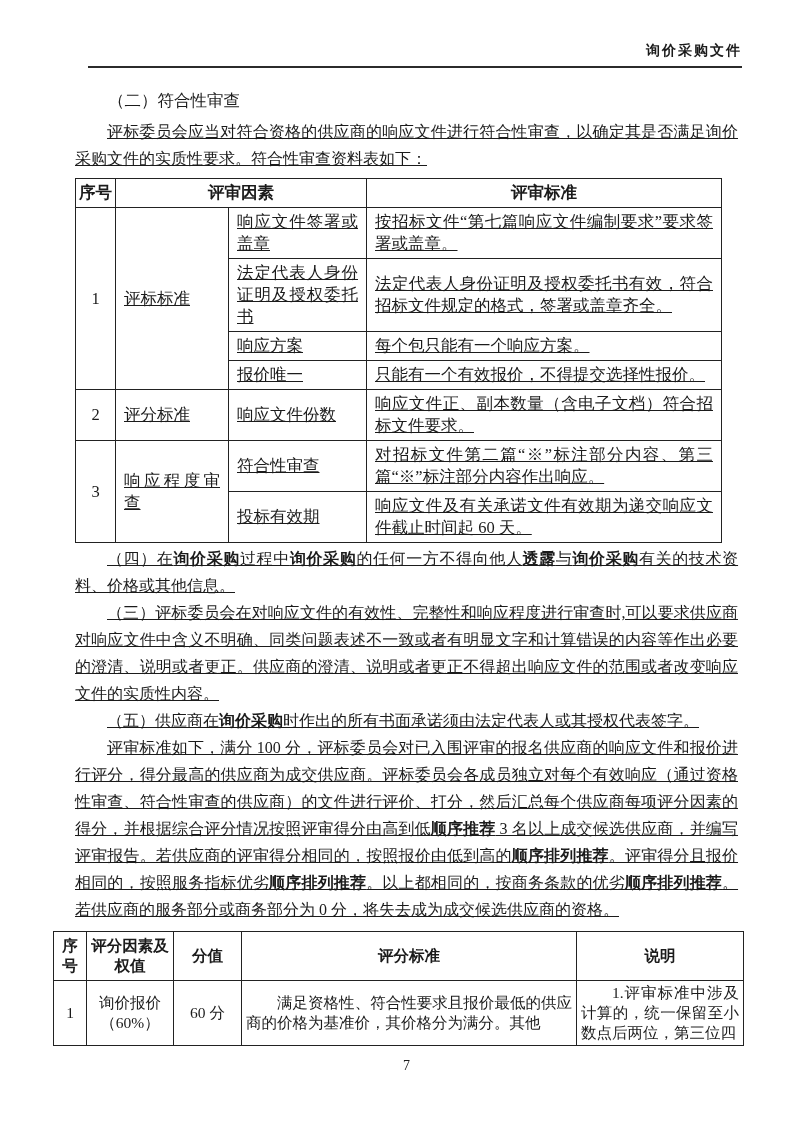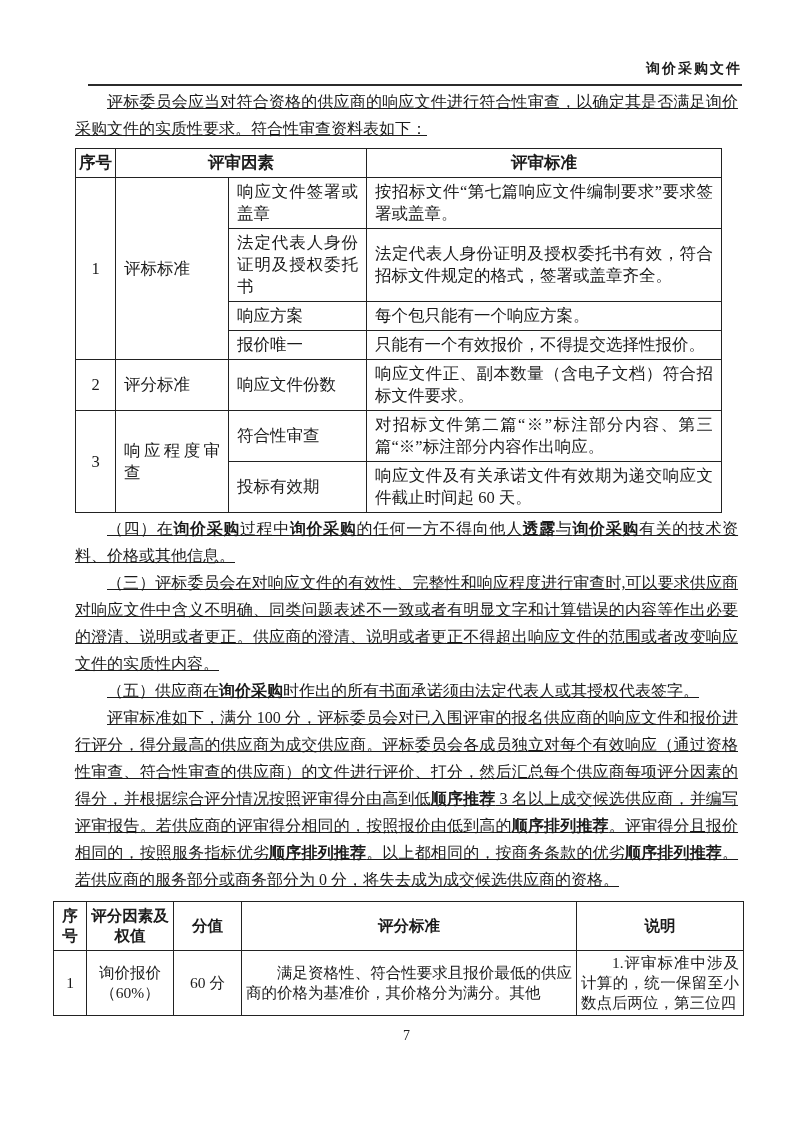--- a/index.html
+++ b/index.html
@@ -7,21 +7,21 @@
   .page {
     position: relative;
     width: 793px; height: 1122px;
     background: #ffffff;
     color: #1b1b1b;
     font-family: "Liberation Serif", "DejaVu Serif", serif;
     overflow: hidden;
   }
   .doc-header {
     position: absolute;
-    top: 60px; left: 88px; width: 654px;
+    top: 42px; left: 88px; width: 654px;
     text-align: right;
     font-size: 14px; font-weight: bold; letter-spacing: 2px;
     padding-bottom: 6px;
     border-bottom: 2px solid #2b2b2b;
   }
   .content {
     position: absolute;
     top: 88px; left: 75px; width: 663px;
     font-size: 16px; line-height: 27px;
     text-align: justify;
@@ -39,21 +39,21 @@
     border: 1.6px solid #222;
     font-size: 16.5px; line-height: 22px;
     padding: 3px 8px;
     vertical-align: middle;
     word-break: break-all;
   }
   .t1 .c1 { width: 40px; } .t1 .c2 { width: 113px; }
   .t1 .c3 { width: 138px; } .t1 .c4 { width: 355px; }
   .t1 td.th { font-weight: bold; text-align: center; padding: 3px 2px; }
   .t1 td.no { text-align: center; padding: 3px 2px; }
-  .t1 td.cat, .t1 td.factor, .t1 td.std { text-align: justify; }
+  .t1 td.cat, .t1 td.factor, .t1 td.std { text-align: justify; text-decoration: underline; }
 
   table.t2 {
     border-collapse: collapse; table-layout: fixed;
     width: 690px; margin: 8px 0 0 -22px;
   }
   .t2 td {
     border: 1.6px solid #222;
     font-size: 15.5px; line-height: 20px;
     padding: 2px 4px;
     vertical-align: middle;
@@ -72,20 +72,21 @@
 <body>
 
 <div class="page">
 
   <div class="doc-header">
     <span>询价采购文件</span>
   </div>
 
   <div class="content">
 
+    <p class="sec-head">（二）符合性审查</p>
     <p class="para">评标委员会应当对符合资格的供应商的响应文件进行符合性审查，以确定其是否满足询价采购文件的实质性要求。符合性审查资料表如下：</p>
 
     <table class="t1">
       <colgroup>
           <col class="c1">
           <col class="c2">
           <col class="c3">
           <col class="c4">
         </colgroup>
       <tbody>

